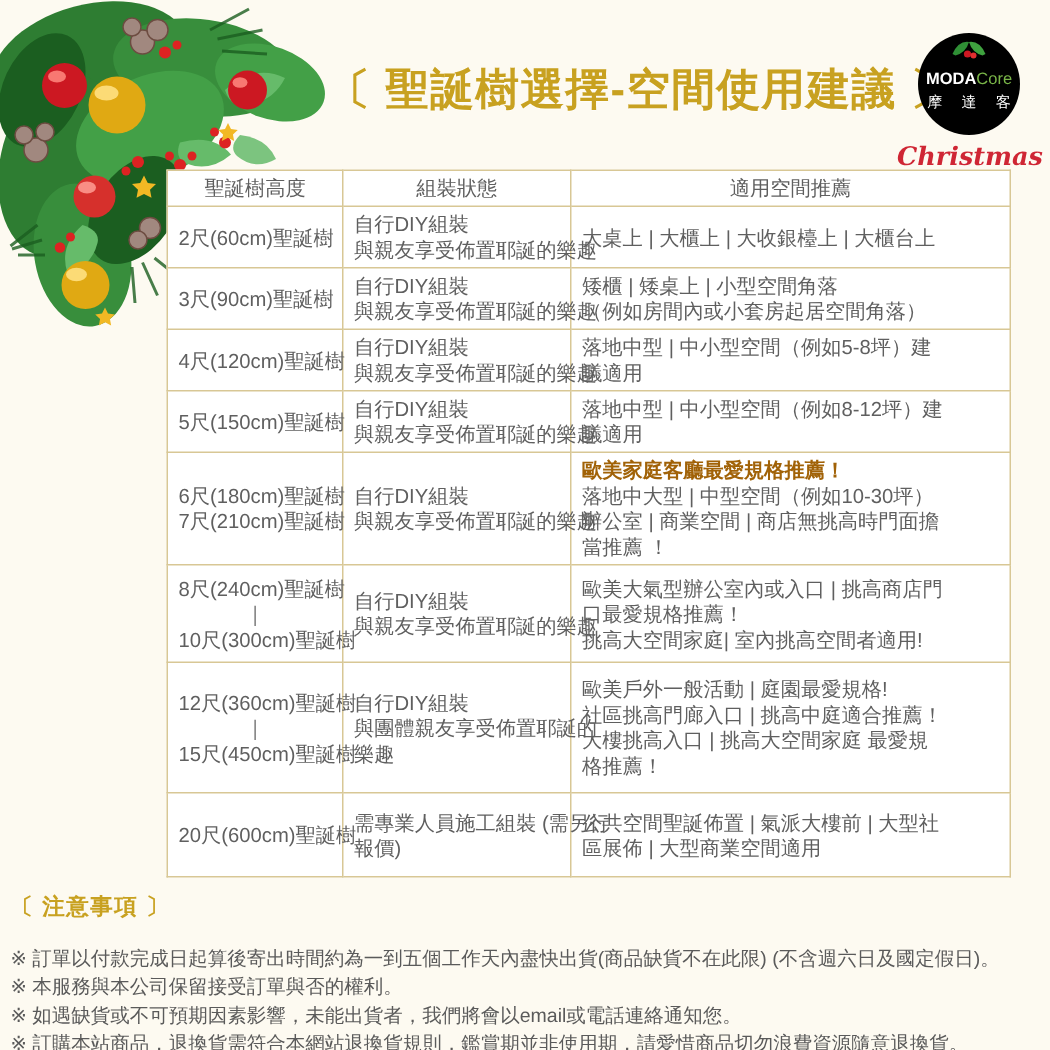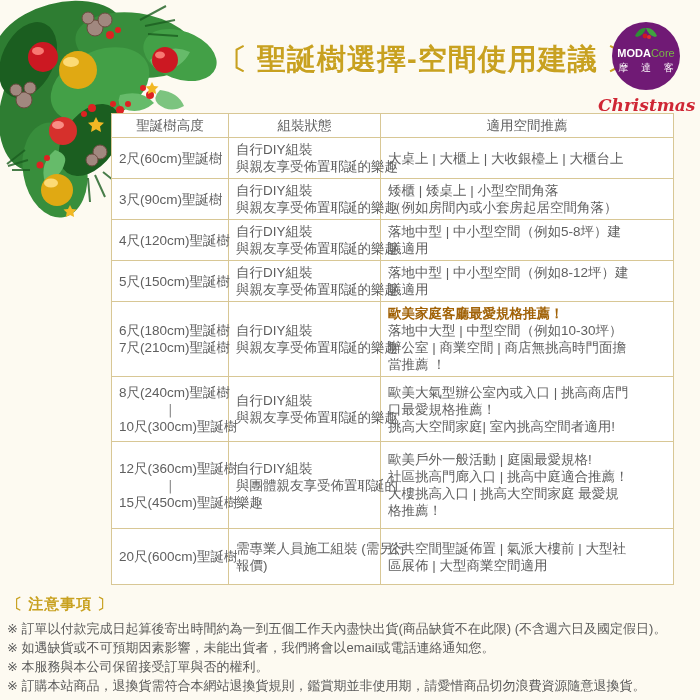--- a/index.html
+++ b/index.html
@@ -20,21 +20,21 @@
     font-size:29px; font-weight:bold; letter-spacing:1px;
     color:#c8a120;
     text-shadow:0 1px 0 rgba(255,255,255,.6);
     white-space:nowrap;
   }
   .deco { position:absolute; left:0; top:0; width:220px; height:220px; }
 
   .logo-wrap { position:absolute; left:598px; top:22px; width:96px; text-align:center; }
   .logo-circle {
     position:relative; margin:0 auto; width:68px; height:68px;
-    background:#701a75; border-radius:50%;
+    background:#000000; border-radius:50%;
     display:flex; flex-direction:column; align-items:center; justify-content:center;
     padding-top:10px;
   }
   .logo-holly { position:absolute; top:4px; left:50%; transform:translateX(-50%); }
   .logo-en { font-size:11px; font-weight:bold; color:#ffffff; letter-spacing:0; line-height:1.1; }
   .logo-en .core { color:#7ab648; font-weight:normal; }
   .logo-cn { font-size:10px; color:#ffffff; letter-spacing:5px; margin-top:2px; padding-left:5px; }
   .logo-tagline {
     margin-top:5px;
     font-family:"DejaVu Serif","Liberation Serif",serif;
@@ -59,21 +59,21 @@
   .tree-table th { text-align:center; height:22px; color:#5f5f5f; }
   .col-height { width:117px; text-align:center; }
   .col-assembly { width:152px; text-align:left; }
   .col-space { width:293px; text-align:left; }
   .red-line { color:#a16207; font-weight:bold; }
   .cell-line { white-space:nowrap; }
 
   
   .notes { position:absolute; left:7px; top:595px; width:690px; }
   .notes-title {
-    font-size:15px; font-weight:bold; color:#c8a120; margin-bottom:5px;
+    font-size:15px; font-weight:bold; color:#c8a120; margin-bottom:15px;
     letter-spacing:1px;
   }
   .notes-item { font-size:13px; color:#5a5a5a; line-height:19px; white-space:nowrap; }
 </style>
 </head>
 <body>
 
 <div id="stage">
 
   <svg class="deco" viewBox="0 0 220 220" aria-hidden="true">
@@ -286,19 +286,19 @@
             <div class="cell-line">區展佈 | 大型商業空間適用</div>
           </td>
         </tr>
       </tbody>
   </table>
 
   <div class="notes">
     <div class="notes-title">〔 注意事項 〕</div>
     <div id="notes-list">
         <div class="notes-item">※ 訂單以付款完成日起算後寄出時間約為一到五個工作天內盡快出貨(商品缺貨不在此限) (不含週六日及國定假日)。</div>
+        <div class="notes-item">※ 本服務與本公司保留接受訂單與否的權利。</div>
         <div class="notes-item">※ 如遇缺貨或不可預期因素影響，未能出貨者，我們將會以email或電話連絡通知您。</div>
-        <div class="notes-item">※ 本服務與本公司保留接受訂單與否的權利。</div>
         <div class="notes-item">※ 訂購本站商品，退換貨需符合本網站退換貨規則，鑑賞期並非使用期，請愛惜商品切勿浪費資源隨意退換貨。</div>
       </div>
   </div>
 
 </div>
 
 </body></html>

